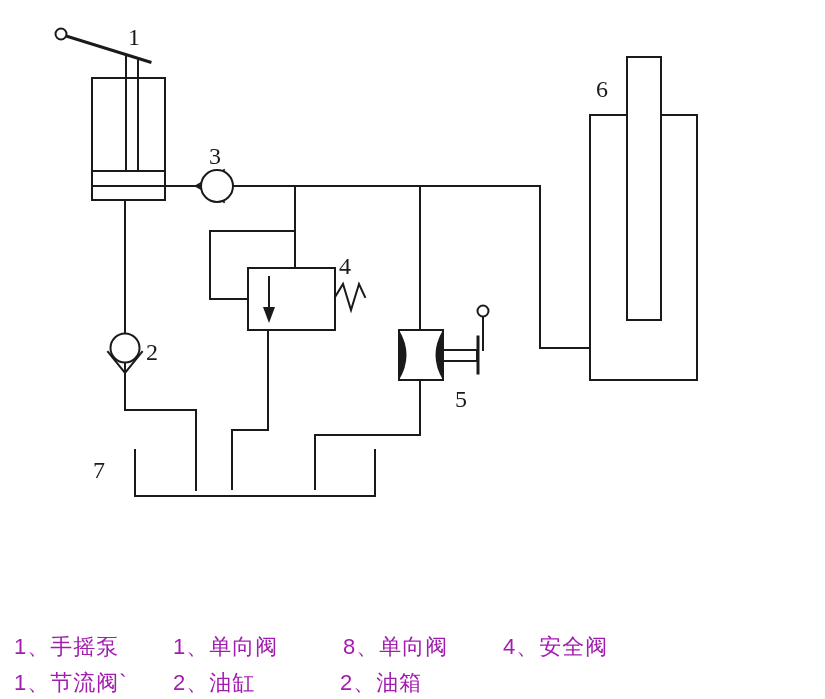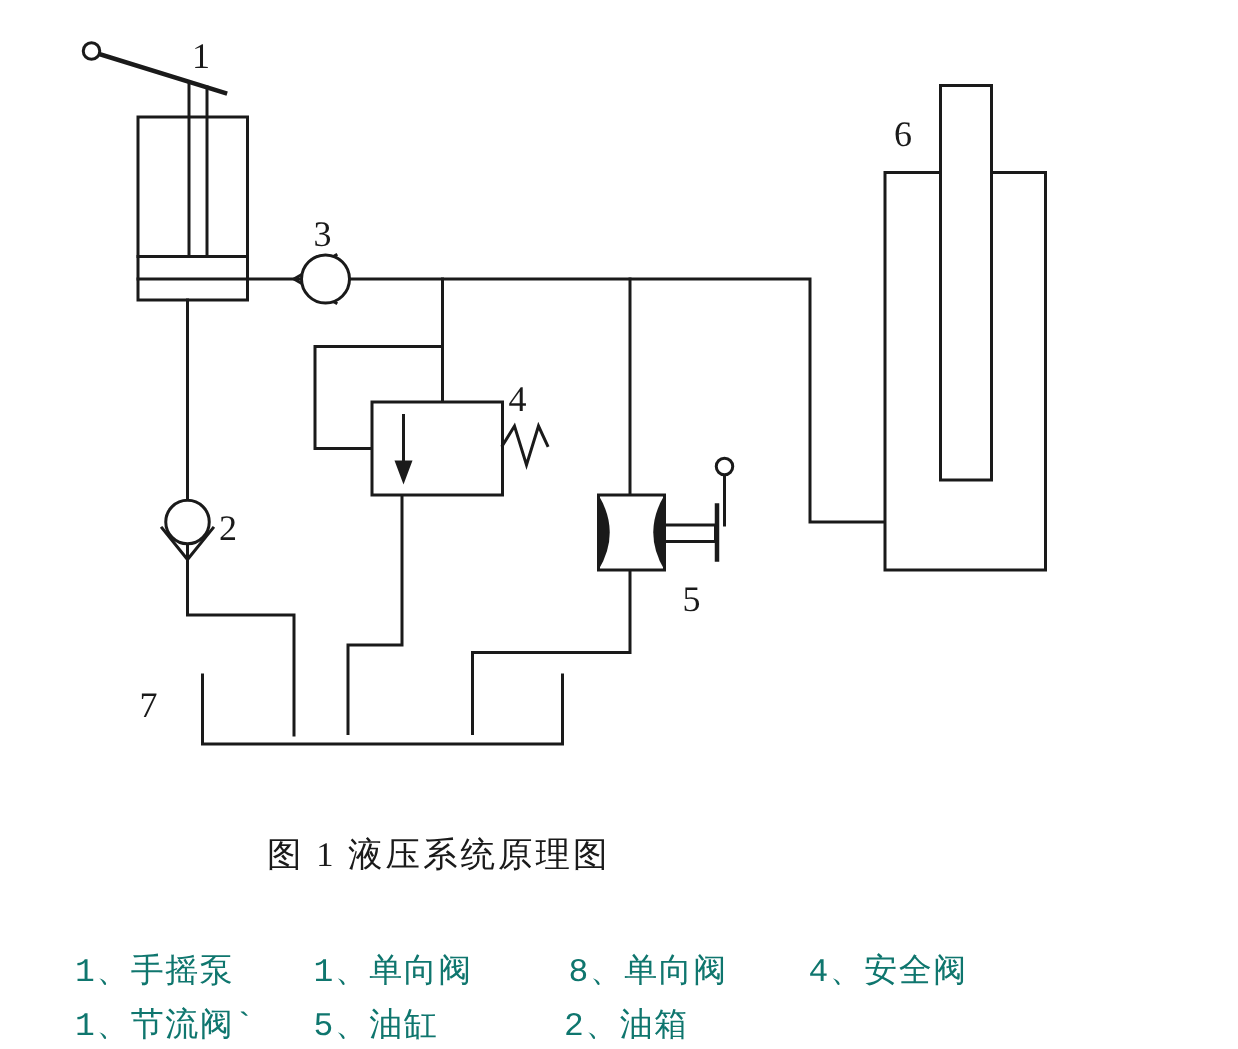--- a/index.html
+++ b/index.html
@@ -41,26 +41,25 @@
     left: 178px;
     top: 554px;
     font-family: "Liberation Serif", serif;
     font-size: 23px;
     letter-spacing: 2px;
     color: #1a1a1a;
     white-space: nowrap;
   }
   .leg {
     position: absolute;
-    font-family: Liberation Mono, monospace;
+    font-family: Liberation Sans, sans-serif;
     font-size: 22px;
     letter-spacing: 1px;
-    color: #0f766e;
+    color: #a21caf;
     white-space: nowrap;
-    margin-left: 36px;
   }
 </style>
 </head>
 <body>
 
 <div class="page">
 
   <svg class="schematic" width="825" height="520" viewBox="0 0 825 520">
 
     <g>
@@ -119,25 +118,24 @@
 
     <text class="lbl" x="128" y="45">1</text>
     <text class="lbl" x="146" y="360">2</text>
     <text class="lbl" x="209" y="164">3</text>
     <text class="lbl" x="339" y="274">4</text>
     <text class="lbl" x="455" y="407">5</text>
     <text class="lbl" x="596" y="97">6</text>
     <text class="lbl" x="93" y="478">7</text>
   </svg>
 
-  <div class="caption">图 1 液压系统原理图</div>
 
   <div>
     <span class="leg" style="left:14px;  top:632px">1、手摇泵</span>
     <span class="leg" style="left:173px; top:632px">1、单向阀</span>
     <span class="leg" style="left:343px; top:632px">8、单向阀</span>
     <span class="leg" style="left:503px; top:632px">4、安全阀</span>
     <span class="leg" style="left:14px;  top:668px">1、节流阀`</span>
-    <span class="leg" style="left:173px; top:668px">5、油缸</span>
+    <span class="leg" style="left:173px; top:668px">2、油缸</span>
     <span class="leg" style="left:340px; top:668px">2、油箱</span>
   </div>
 
 </div>
 
 </body></html>

